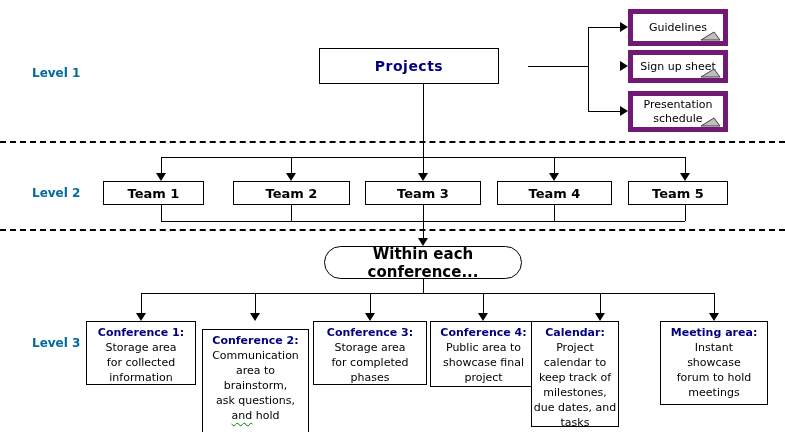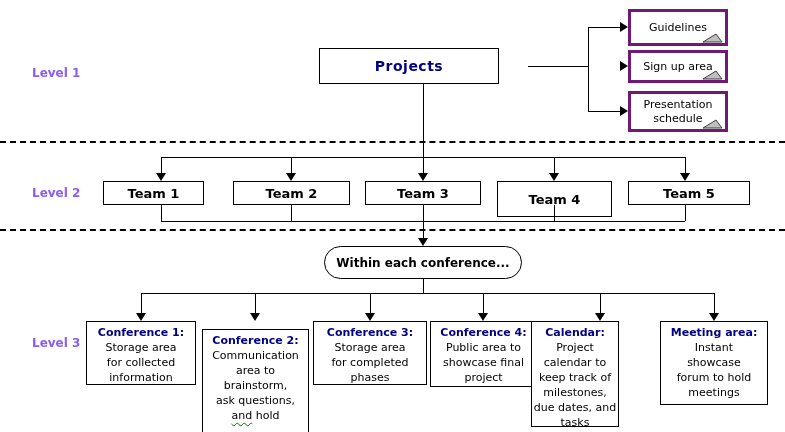--- a/index.html
+++ b/index.html
@@ -7,39 +7,39 @@
     position:relative;width:785px;height:432px;background:#ffffff;
     font-family:"DejaVu Sans","Liberation Sans",sans-serif;color:#000;
     overflow:hidden;
   }
   .box{
     position:absolute;background:#fff;border:1px solid #000;box-sizing:border-box;
     display:flex;align-items:center;justify-content:center;text-align:center;
   }
   .root-box{font-size:14px;font-weight:bold;color:#000080;letter-spacing:.5px;}
   .team-box{font-size:13px;font-weight:bold;color:#000;}
-  .ellipse{border-radius:17px;font-size:12px;font-weight:bold;color:#000;text-align:center;}
+  .ellipse{border-radius:17px;font-size:15px;font-weight:bold;color:#000;text-align:center;}
   .note{
-    position:absolute;background:#fff;border:3px solid #701a75;box-sizing:border-box;
+    position:absolute;background:#fff;border:5px solid #701a75;box-sizing:border-box;
     display:flex;align-items:center;justify-content:center;text-align:center;
     font-size:11px;white-space:pre-line;line-height:14px;
   }
   .note svg{position:absolute;right:1px;bottom:0;}
   .l3box{
     position:absolute;background:#fff;border:1px solid #000;box-sizing:border-box;
     font-size:11px;line-height:15px;text-align:center;padding-top:3px;
   }
   .l3title{color:#000080;font-weight:bold;display:block;}
   .l3body{white-space:pre-line;color:#000;}
   .squiggle{
     text-decoration:underline;text-decoration-style:wavy;
     text-decoration-color:#008000;text-decoration-thickness:1px;
     text-underline-offset:3px;
   }
-  .level-label{position:absolute;color:#8b5cf6;font-size:12px;font-weight:bold;}
+  .level-label{position:absolute;color:#0369a1;font-size:12px;font-weight:bold;}
   .hline{position:absolute;height:0;border-top:1px solid #000;}
   .vline{position:absolute;width:0;border-left:1px solid #000;}
   .dashed{position:absolute;left:0;width:785px;height:0;border-top:2px dashed #000;}
   .arrow-down{
     position:absolute;width:0;height:0;
     border-left:5px solid transparent;border-right:5px solid transparent;
     border-top:8px solid #000;
   }
   .arrow-right{
     position:absolute;width:0;height:0;
@@ -71,21 +71,21 @@
   <div class="arrow-right" style="left:620px;top:61px;"></div>
   <div class="arrow-right" style="left:620px;top:106px;"></div>
 
   <div class="note" style="left:628px;top:9px;width:100px;height:37px;">
     <span>Guidelines</span>
     <svg width="22" height="10" viewBox="0 0 22 10">
         <polygon points="1,9 14,1 20,9" fill="#bfbfbf" stroke="#404040" stroke-width="1"></polygon>
       </svg>
   </div>
   <div class="note" style="left:628px;top:50px;width:100px;height:33px;">
-    <span>Sign up area</span>
+    <span>Sign up sheet</span>
     <svg width="22" height="10" viewBox="0 0 22 10">
         <polygon points="1,9 14,1 20,9" fill="#bfbfbf" stroke="#404040" stroke-width="1"></polygon>
       </svg>
   </div>
   <div class="note" style="left:628px;top:91px;width:100px;height:41px;">
     <span>Presentation
 schedule</span>
     <svg width="22" height="10" viewBox="0 0 22 10">
         <polygon points="1,9 14,1 20,9" fill="#bfbfbf" stroke="#404040" stroke-width="1"></polygon>
       </svg>
@@ -109,24 +109,24 @@
 
   <div class="box team-box" style="left:103px;top:181px;width:101px;height:24px;">
     <span>Team 1</span>
   </div>
   <div class="box team-box" style="left:233px;top:181px;width:117px;height:24px;">
     <span>Team 2</span>
   </div>
   <div class="box team-box" style="left:365px;top:181px;width:116px;height:24px;">
     <span>Team 3</span>
   </div>
-  <div class="box team-box" style="left:497px;top:181px;width:115px;height:36px;">
+  <div class="box team-box" style="left:497px;top:181px;width:115px;height:24px;">
     <span>Team 4</span>
   </div>
-  <div class="box team-box" style="left:628px;top:181px;width:122px;height:24px;">
+  <div class="box team-box" style="left:628px;top:181px;width:100px;height:24px;">
     <span>Team 5</span>
   </div>
 
   <div class="vline" style="left:161px;top:205px;height:16px;"></div>
   <div class="vline" style="left:291px;top:205px;height:16px;"></div>
   <div class="vline" style="left:423px;top:205px;height:16px;"></div>
   <div class="vline" style="left:554px;top:205px;height:16px;"></div>
   <div class="vline" style="left:685px;top:205px;height:16px;"></div>
 
   <div class="vline" style="left:423px;top:221px;height:17px;"></div>

